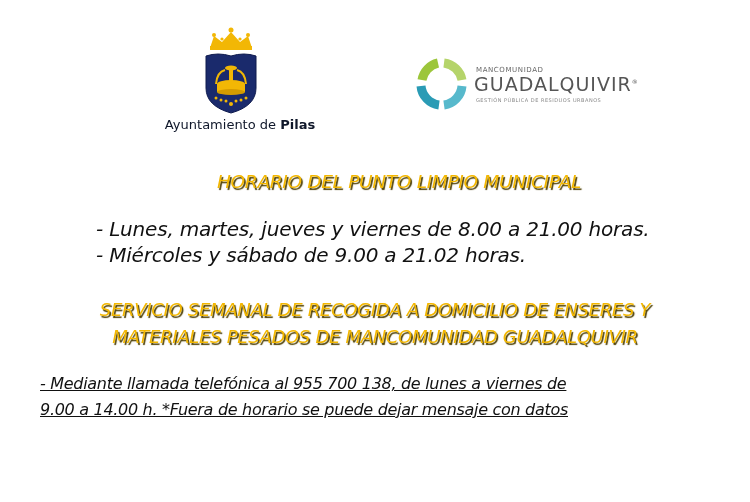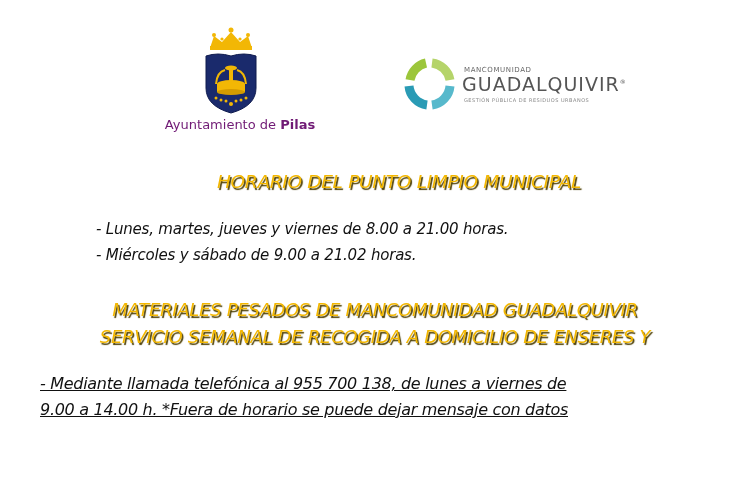--- a/index.html
+++ b/index.html
@@ -2,40 +2,40 @@
 <html><head>
 <meta charset="utf-8">
 <style>
   * { margin: 0; padding: 0; box-sizing: border-box; }
   html, body { width: 750px; height: 502px; background: #ffffff; overflow: hidden; }
   body { position: relative; font-family: "DejaVu Sans", sans-serif; }
 
   .logo-pilas { position: absolute; left: 150px; top: 26px; width: 180px; height: 110px; }
   .crest { position: absolute; left: 54px; top: 0; width: 54px; height: 88px; }
   .pilas-label { position: absolute; left: 0; top: 91px; width: 180px; text-align: center;
-    font-family: "DejaVu Sans", sans-serif; font-size: 13px; color: #701a75; white-space: nowrap; }
+    font-family: "DejaVu Sans", sans-serif; font-size: 13px; color: #0f172a; white-space: nowrap; }
   .pilas-label b { font-weight: bold; }
 
-  .logo-mancom { position: absolute; left: 404px; top: 58px; width: 200px; height: 55px; }
+  .logo-mancom { position: absolute; left: 416px; top: 58px; width: 200px; height: 55px; }
   .ring { position: absolute; left: 0; top: 0; width: 52px; height: 52px; }
   .m-small { position: absolute; left: 60px; top: 8px; font-size: 7px; letter-spacing: 0.6px; color: #666; }
   .m-big { position: absolute; left: 58px; top: 15px; font-size: 19px; letter-spacing: 1px; color: #555; font-family: "DejaVu Sans", sans-serif; }
   .m-big sup { font-size: 6px; }
   .m-sub { position: absolute; left: 60px; top: 39px; font-size: 5px; letter-spacing: 0.5px; color: #888; white-space: nowrap; }
 
   .title {
     position: absolute; font-family: "DejaVu Sans", sans-serif; font-style: italic;
     color: #f3b700; text-shadow: 1.5px 1.5px 1px #4a3c00;
     white-space: nowrap; text-align: center; letter-spacing: -0.3px;
   }
   .title1 { left: 0; width: 750px; top: 171px; font-size: 18.5px; margin-left: 24px; }
   .title2 { left: 0; width: 750px; top: 296px; font-size: 18px; line-height: 27px; }
 
   .body-text { position: absolute; font-family: "DejaVu Sans", sans-serif; font-style: italic; color: #111; white-space: nowrap; }
-  .h-lines { left: 96px; top: 216px; font-size: 15px; line-height: 26px; letter-spacing: -0.2px; }
+  .h-lines { left: 96px; top: 216px; font-size: 20px; line-height: 26px; letter-spacing: -0.2px; }
   .desc { left: 40px; top: 371px; font-size: 16px; line-height: 26px; letter-spacing: -0.3px; text-decoration: underline; }
 </style>
 </head>
 <body>
 
 <div class="logo-pilas">
   <svg class="crest" viewBox="0 0 54 88">
 
     <path d="M6 22 L10 10 L18 16 L27 6 L36 16 L44 10 L48 22 Z" fill="#f2b705"></path>
     <rect x="6" y="20" width="42" height="4" fill="#f2b705"></rect>
@@ -78,20 +78,20 @@
 </div>
 
 <div class="title title1">HORARIO DEL PUNTO LIMPIO MUNICIPAL</div>
 
 <div class="body-text h-lines">
   <div>- Lunes, martes, jueves y viernes de 8.00 a 21.00 horas.</div>
   <div>- Miércoles y sábado de 9.00 a 21.02 horas.</div>
 </div>
 
 <div class="title title2">
+  <div>SERVICIO SEMANAL DE RECOGIDA A DOMICILIO DE ENSERES Y</div>
   <div>MATERIALES PESADOS DE MANCOMUNIDAD GUADALQUIVIR</div>
-  <div>SERVICIO SEMANAL DE RECOGIDA A DOMICILIO DE ENSERES Y</div>
 </div>
 
 <div class="body-text desc">
   <div>- Mediante llamada telefónica al 955 700 138, de lunes a viernes de</div>
   <div>9.00 a 14.00 h. *Fuera de horario se puede dejar mensaje con datos</div>
 </div>
 
 </body></html>

